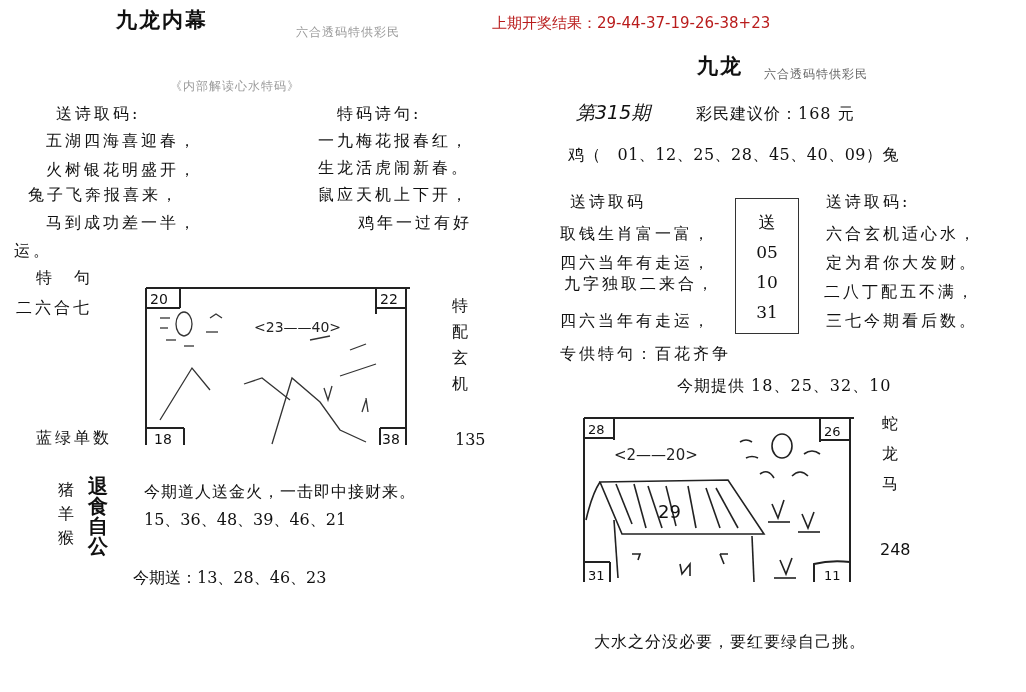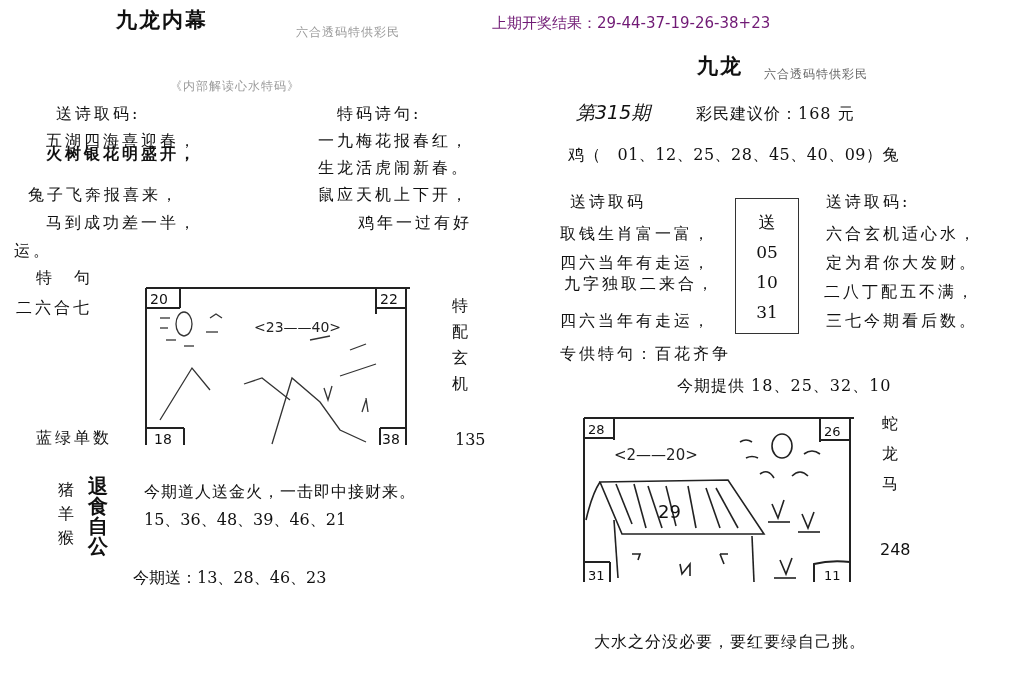--- a/index.html
+++ b/index.html
@@ -1,40 +1,40 @@
 <!DOCTYPE html>
 <html><head>
 <meta charset="utf-8">
 <style>
   html, body { margin:0; padding:0; background:#ffffff; }
   body { width:1026px; height:692px; position:relative; overflow:hidden;
          font-family:"DejaVu Serif","Liberation Serif",serif; color:#111; }
   .abs { position:absolute; white-space:nowrap; }
   .title-big { font-family:"DejaVu Sans","Liberation Sans",sans-serif; font-size:21px; font-weight:bold; letter-spacing:2px; color:#111; }
   .faint { font-size:12px; color:#9a9a9a; letter-spacing:1px; }
-  .red { color:#701a75; font-family:"DejaVu Sans","Liberation Sans",sans-serif; font-size:15px; }
+  .red { color:#b91c1c; font-family:"DejaVu Sans","Liberation Sans",sans-serif; font-size:15px; }
   .t16 { font-size:16px; letter-spacing:3px; }
   .sans-b { font-family:"DejaVu Sans","Liberation Sans",sans-serif; font-size:19px;font-style:italic; }
   .vert { display:flex; flex-direction:column; align-items:center; }
   .vert span { display:block; line-height:1; }
   .numbox { position:absolute; left:735px; top:198px; width:62px; height:134px; border:1px solid #333; }
   .numbox .cell { position:absolute; left:0; width:100%; text-align:center; font-size:17px; }
   svg.sketch { position:absolute; overflow:visible; }
   svg.sketch text { font-family:"DejaVu Sans","Liberation Sans",sans-serif; }
 </style>
 </head>
 <body>
 
 <div class="abs title-big" style="left:116px;top:6px;">九龙内幕</div>
 <div class="abs faint" style="left:296px;top:24px;">六合透码特供彩民</div>
 <div class="abs faint" style="left:170px;top:78px;">《内部解读心水特码》</div>
 
 <div class="abs t16" style="left:56px;top:104px;">送诗取码:</div>
 <div class="abs t16" style="left:46px;top:131px;">五湖四海喜迎春，</div>
-<div class="abs t16" style="left:46px;top:144px;font-weight:bold;">火树银花明盛开，</div>
+<div class="abs t16" style="left:46px;top:160px;">火树银花明盛开，</div>
 <div class="abs t16" style="left:28px;top:185px;">兔子飞奔报喜来，</div>
 <div class="abs t16" style="left:46px;top:213px;">马到成功差一半，</div>
 
 <div class="abs t16" style="left:337px;top:104px;">特码诗句:</div>
 <div class="abs t16" style="left:318px;top:131px;">一九梅花报春红，</div>
 <div class="abs t16" style="left:318px;top:158px;">生龙活虎闹新春。</div>
 <div class="abs t16" style="left:318px;top:185px;">鼠应天机上下开，</div>
 <div class="abs t16" style="left:358px;top:213px;">鸡年一过有好</div>
 <div class="abs t16" style="left:14px;top:241px;">运。</div>
 

